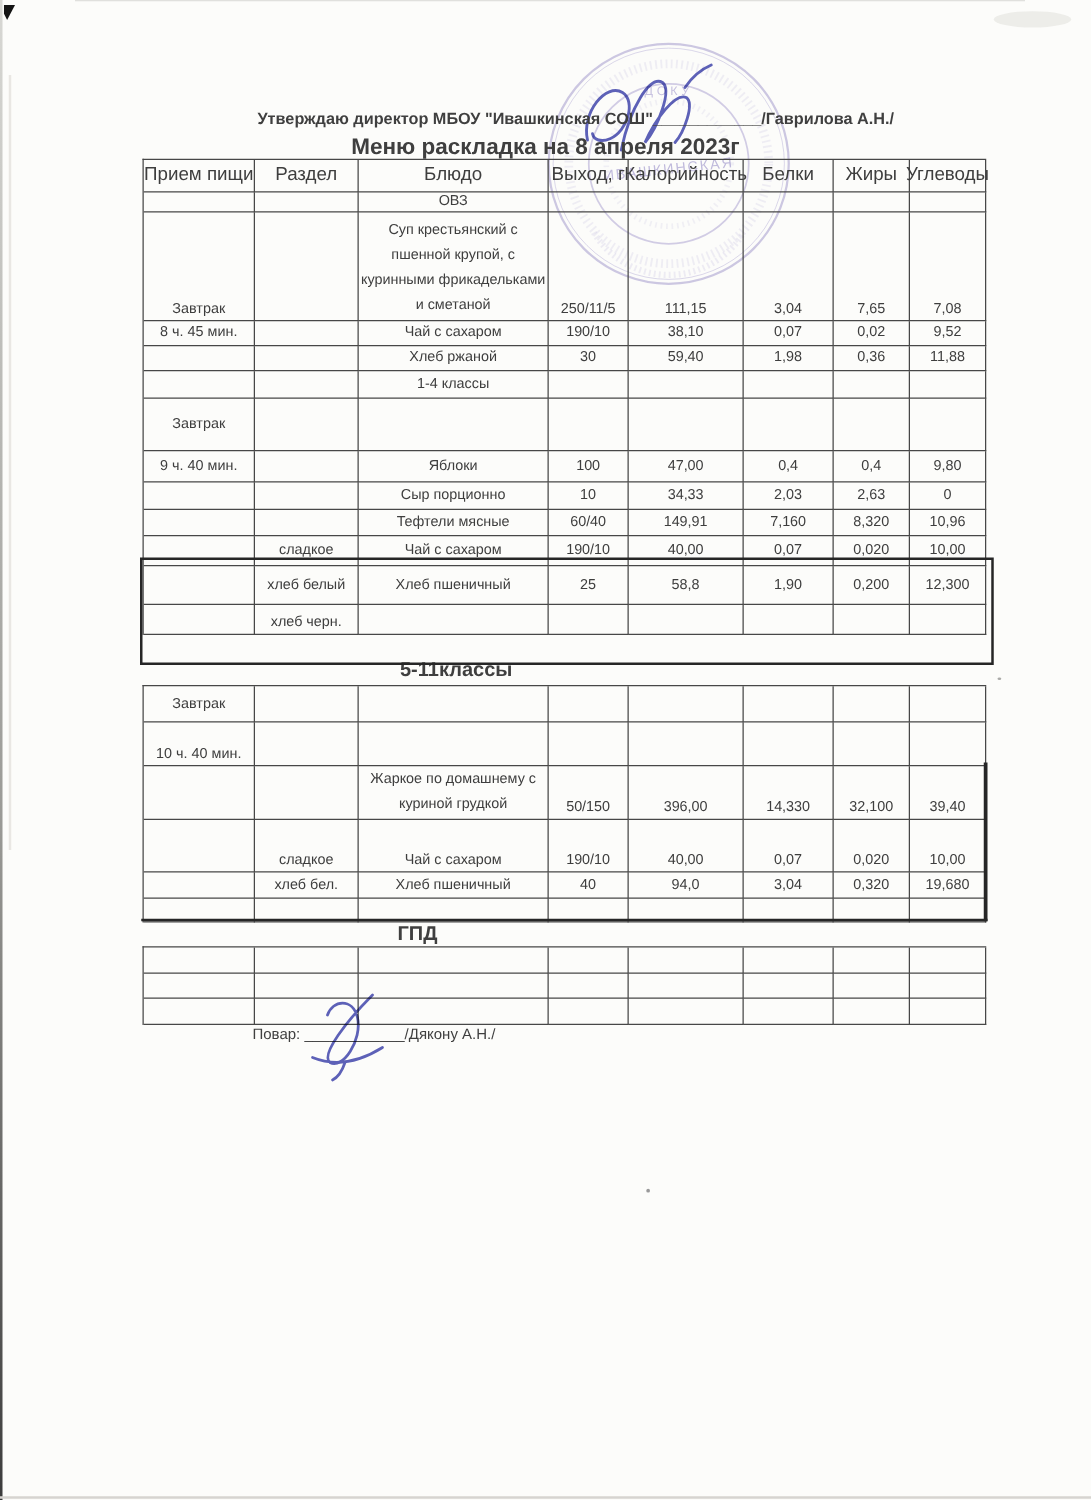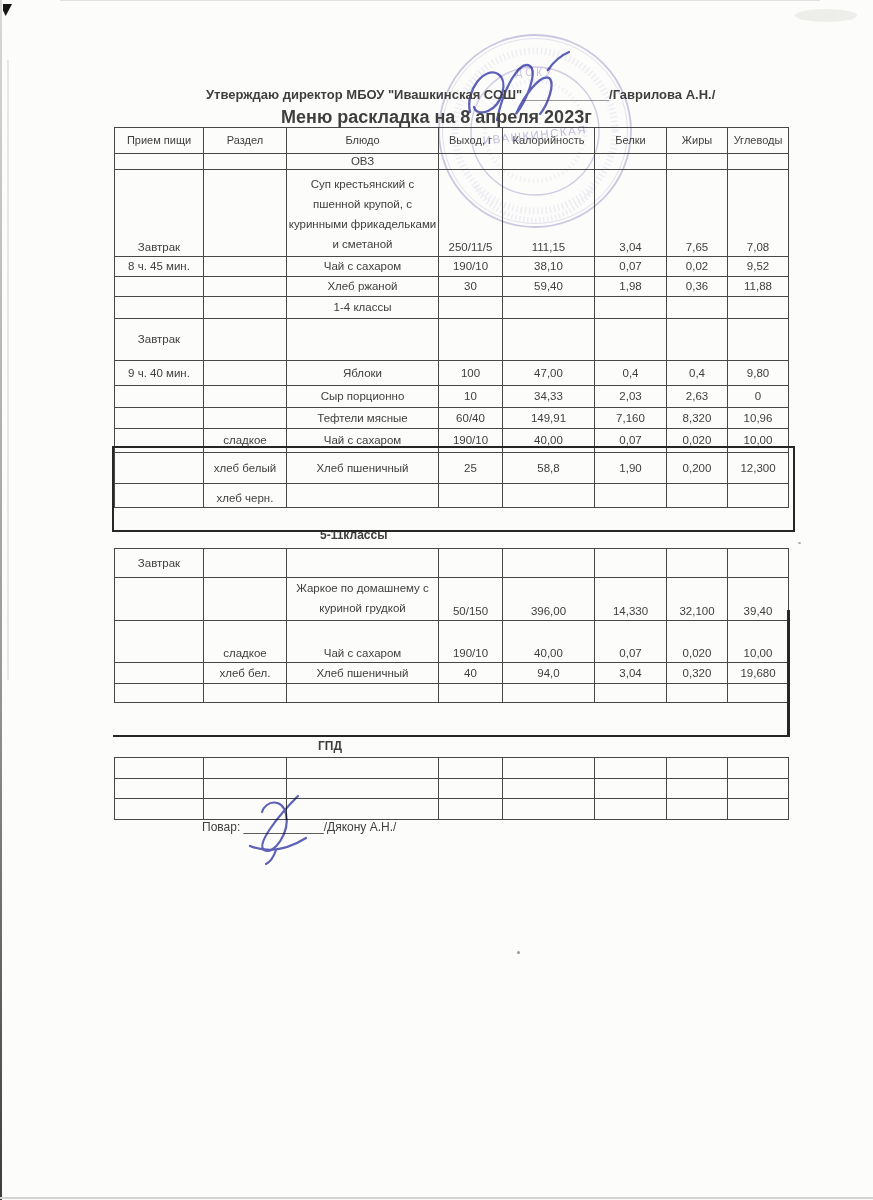--- a/index.html
+++ b/index.html
@@ -27,23 +27,23 @@
   .tbl{position:absolute;border-top:1.4px solid #474747;border-left:1.4px solid #474747;background:transparent;}
   .tr{display:flex;align-items:stretch;}
   .td{border-right:1.4px solid #474747;border-bottom:1.4px solid #474747;box-sizing:border-box;
       display:flex;align-items:center;justify-content:center;text-align:center;
       font-size:11.5px;line-height:1.25;color:#3e3e3e;overflow:visible;}
   .w1{width:89px}.w2{width:83px}.w3{width:152px}.w4{width:64px}
   .w5{width:92px}.w6{width:72px}.w7{width:61px}.w8{width:61px}
   .vb{align-items:flex-end;padding-bottom:2px;}
   .sec{font-weight:normal;text-align:right;}
   .dish{white-space:pre-line;line-height:1.75;}
-  .hdr{font-size:11px;}
-
-  .sub-label{position:absolute;font-size:12px;font-weight:bold;white-space:nowrap;}
+  .hdr{font-size:15px;}
+
+  .sub-label{position:absolute;font-size:16px;font-weight:bold;white-space:nowrap;}
   .lbl-511{left:320px;top:528px;}
   .lbl-gpd{left:318px;top:739px;}
 
   
   .thick-box-t1{position:absolute;left:112px;top:446px;width:679px;height:82px;
                 border:2.4px solid #262626;pointer-events:none;}
   .thick-r-t2{position:absolute;left:787px;top:610px;width:2.6px;height:127px;background:#262626;pointer-events:none;}
   .thick-b-t2{position:absolute;left:113px;top:735px;width:677px;height:2.4px;background:#262626;pointer-events:none;}
 
   
@@ -237,20 +237,30 @@
     <div class="tr" style="height:29px">
       <div class="td w1">Завтрак</div>
       <div class="td w2"></div>
       <div class="td w3"></div>
       <div class="td w4"></div>
       <div class="td w5"></div>
       <div class="td w6"></div>
       <div class="td w7"></div>
       <div class="td w8"></div>
     </div>
+    <div class="tr" style="height:35px">
+      <div class="td w1 vb">10 ч. 40 мин.</div>
+      <div class="td w2"></div>
+      <div class="td w3"></div>
+      <div class="td w4"></div>
+      <div class="td w5"></div>
+      <div class="td w6"></div>
+      <div class="td w7"></div>
+      <div class="td w8"></div>
+    </div>
     <div class="tr" style="height:43px">
       <div class="td w1"></div>
       <div class="td w2"></div>
       <div class="td w3 vb dish">Жаркое по домашнему с
 куриной грудкой</div>
       <div class="td w4 vb">50/150</div>
       <div class="td w5 vb">396,00</div>
       <div class="td w6 vb">14,330</div>
       <div class="td w7 vb">32,100</div>
       <div class="td w8 vb">39,40</div>

